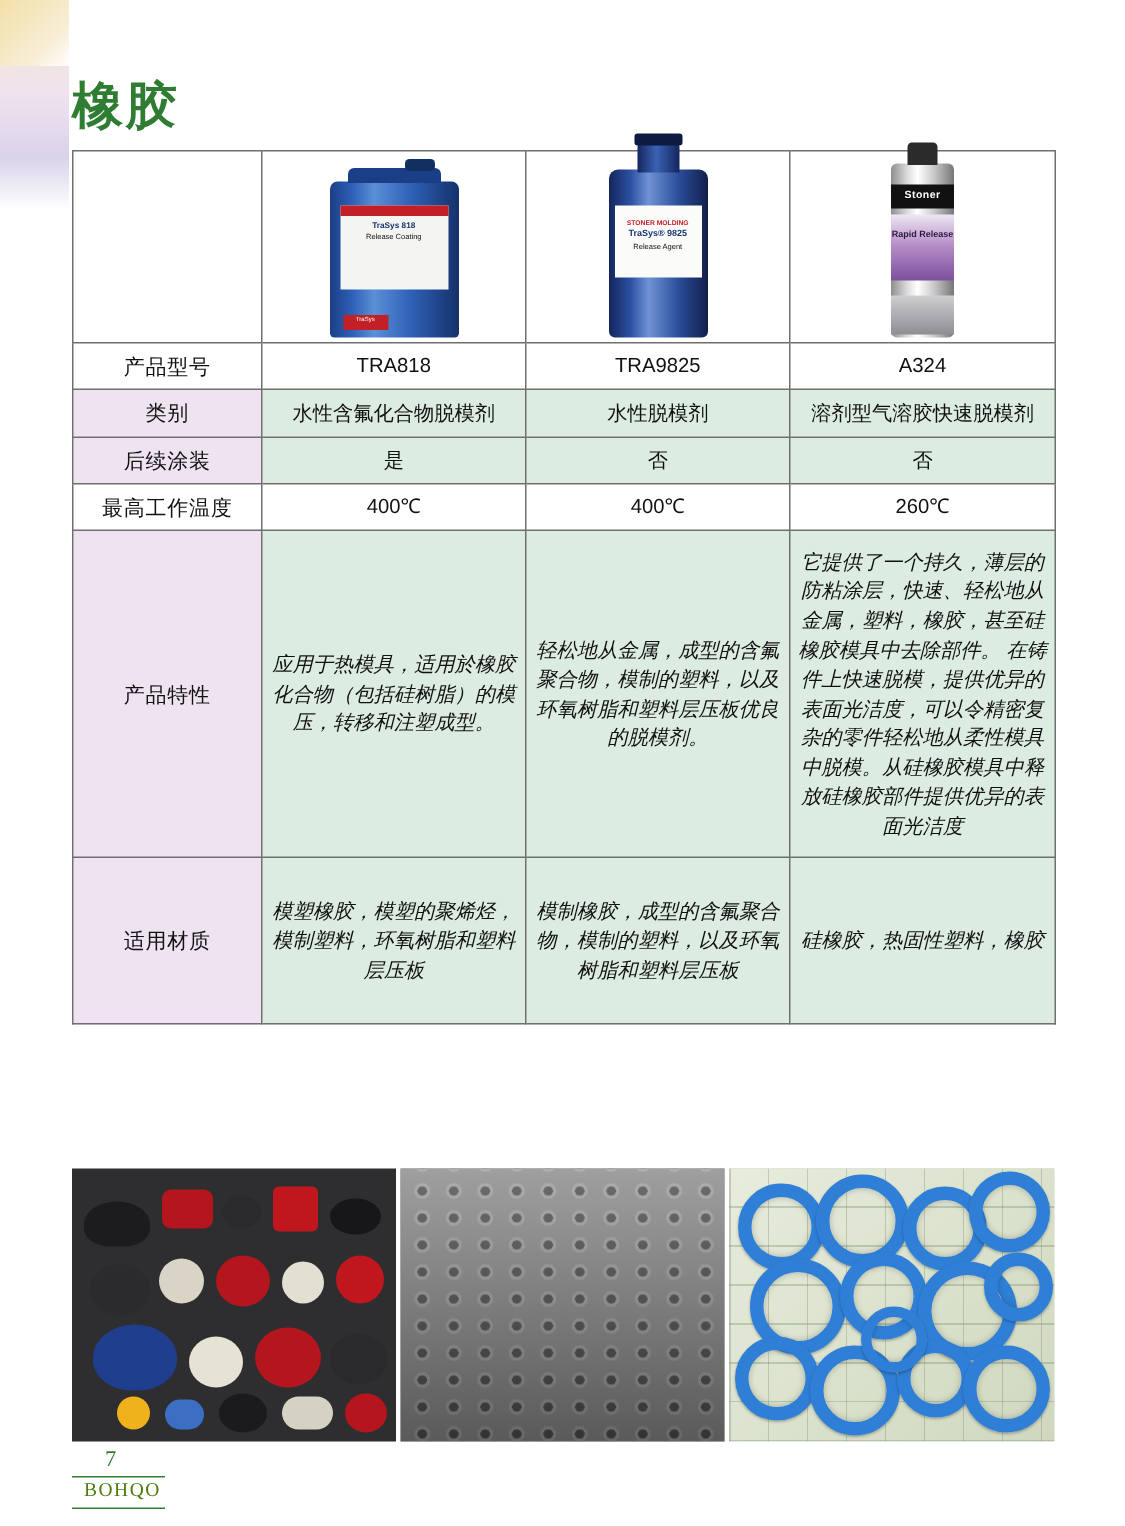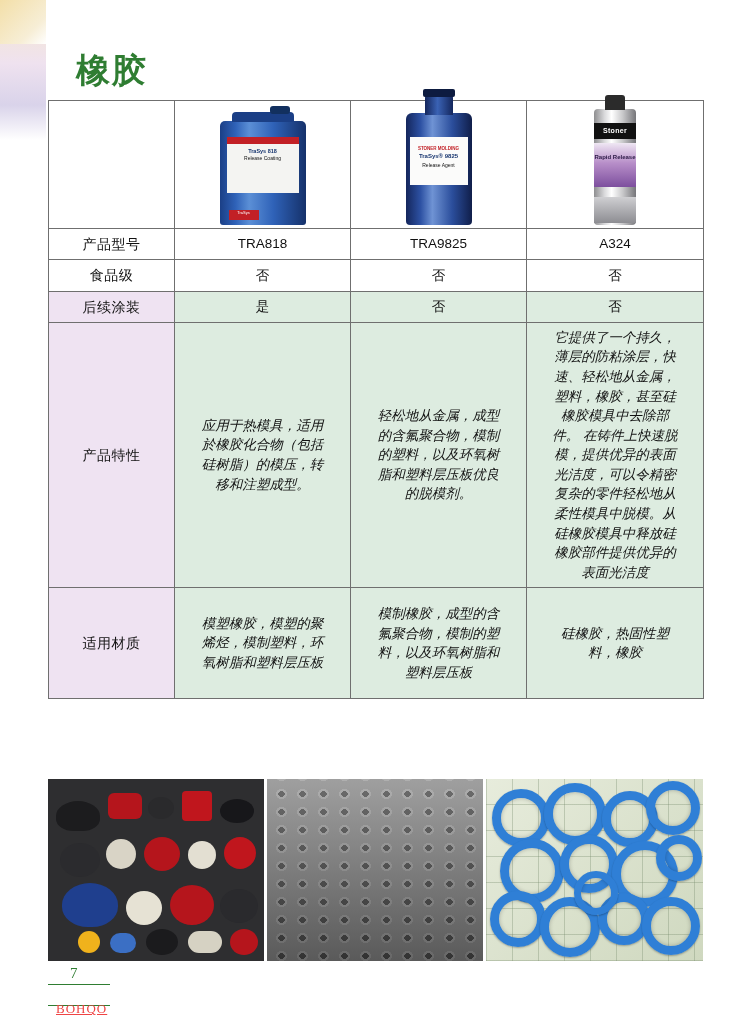--- a/index.html
+++ b/index.html
@@ -20,39 +20,39 @@
     background: linear-gradient(180deg, #f6e8c8 0%, #efe2ef 45%, #d9d3ea 75%, #ffffff 100%);
   }
   .corner-deco2 {
     position: absolute;
     left: 0; top: 0;
     width: 46px; height: 44px;
     background: linear-gradient(135deg, #f3dfa8 0%, #f7eed6 70%, #ffffff 100%);
   }
   .page-title {
     position: absolute;
-    left: 76px; top: 48px;
+    left: 48px; top: 48px;
     font-size: 34px;
     color: #2f7d32;
     letter-spacing: 2px;
     font-family: "Liberation Serif", serif;
     font-weight: bold;
   }
   .spec-table {
     position: absolute;
     left: 48px; top: 100px;
     width: 655px;
     border-collapse: collapse;
     table-layout: fixed;
     font-size: 13.5px;
     color: #111;
   }
   .spec-table td {
     border: 1px solid #6f6f6f;
-    padding: 5px 22px;
+    padding: 5px 2px;
     vertical-align: middle;
     text-align: center;
     line-height: 1.45;
   }
   .lbl {
     background: #efe3f2;
     width: 126px;
     text-align: center;
     font-size: 14px;
     letter-spacing: 0.5px;
@@ -254,26 +254,25 @@
   }
   .page-num {
     position: absolute;
     left: 22px; top: 0;
     font-size: 15px;
     color: #2f7d32;
     font-family: "Liberation Serif", serif;
   }
   .footer-logo {
     position: absolute;
-    left: 8px; top: 36px;
+    left: 8px; top: 20px;
     font-size: 13px;
     letter-spacing: 1px;
-    color: #ef4444;
+    color: #4d7c0f;
     font-family: "Liberation Serif", serif;
-    text-decoration: underline;
   }
   .footer-rule {
     position: absolute;
     left: 0; top: 19px;
     width: 62px; height: 1px;
     background: #2f7d32;
   }
   .footer-rule2 {
     position: absolute;
     left: 0; top: 40px;
@@ -333,35 +332,41 @@
       </td>
     </tr>
 
     <tr>
       <td class="lbl plain">产品型号</td>
       <td class="cell-white">TRA818</td>
       <td class="cell-white">TRA9825</td>
       <td class="cell-white">A324</td>
     </tr>
 
-
-    <tr>
-      <td class="lbl plain">食品级</td>
-      <td class="cell-white">否</td>
-      <td class="cell-white">否</td>
-      <td class="cell-white">否</td>
-    </tr>
+    <tr>
+      <td class="lbl">类别</td>
+      <td class="cell-green">水性含氟化合物脱模剂</td>
+      <td class="cell-green">水性脱模剂</td>
+      <td class="cell-green">溶剂型气溶胶快速脱模剂</td>
+    </tr>
+
 
     <tr>
       <td class="lbl">后续涂装</td>
       <td class="cell-green">是</td>
       <td class="cell-green">否</td>
       <td class="cell-green">否</td>
     </tr>
 
+    <tr>
+      <td class="lbl plain">最高工作温度</td>
+      <td class="cell-white">400℃</td>
+      <td class="cell-white">400℃</td>
+      <td class="cell-white">260℃</td>
+    </tr>
 
 
     <tr>
       <td class="lbl">产品特性</td>
       <td class="cell-green txt-left" style="height:218px">应用于热模具，适用於橡胶化合物（包括硅树脂）的模压，转移和注塑成型。</td>
       <td class="cell-green txt-left">轻松地从金属，成型的含氟聚合物，模制的塑料，以及环氧树脂和塑料层压板优良的脱模剂。</td>
       <td class="cell-green txt-left">它提供了一个持久，薄层的防粘涂层，快速、轻松地从金属，塑料，橡胶，甚至硅橡胶模具中去除部件。 在铸件上快速脱模，提供优异的表面光洁度，可以令精密复杂的零件轻松地从柔性模具中脱模。从硅橡胶模具中释放硅橡胶部件提供优异的表面光洁度</td>
     </tr>
 
     <tr>

